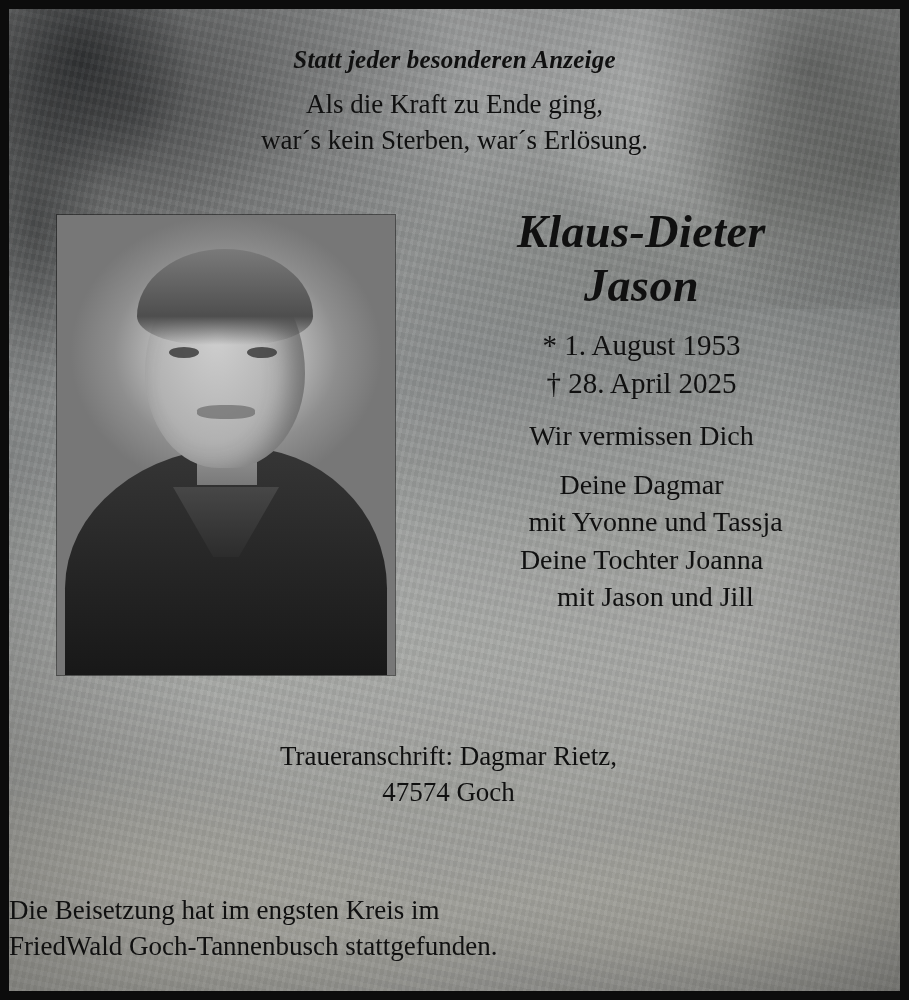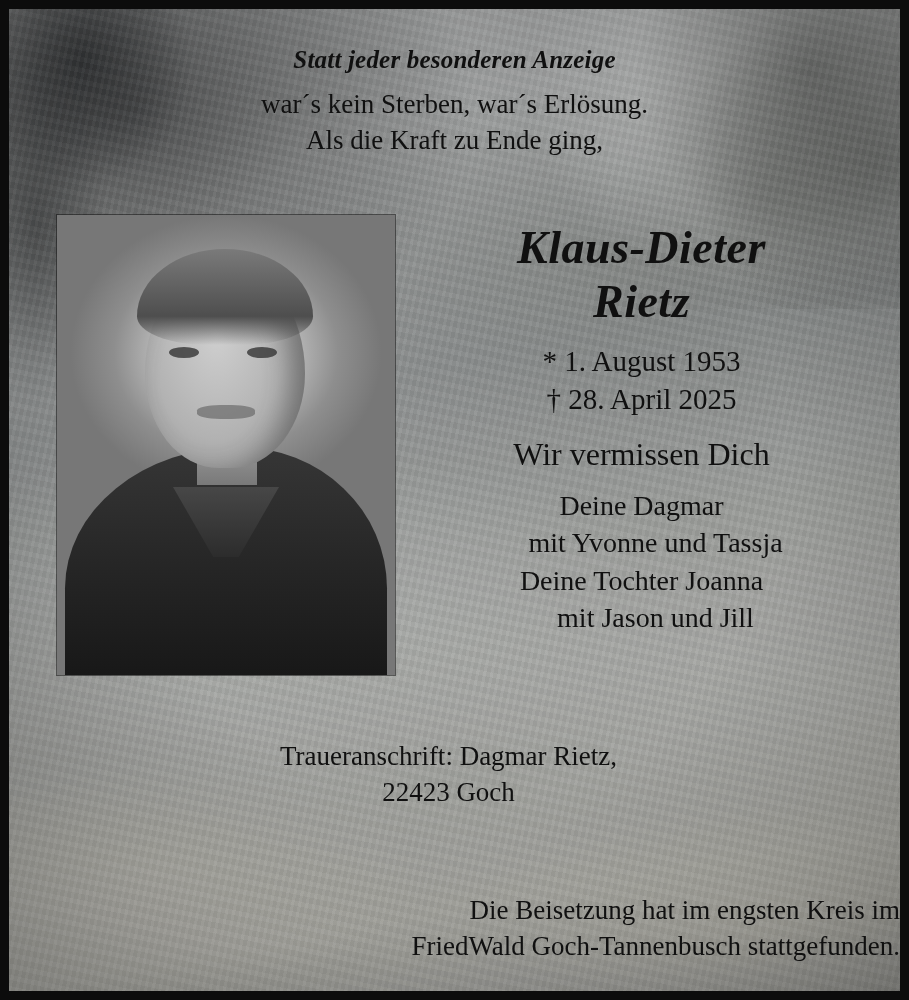--- a/index.html
+++ b/index.html
@@ -188,30 +188,29 @@
     right: 26px;
     top: 196px;
     text-align: center;
   }
   .name {
     font-weight: bold;
     font-style: italic;
     font-size: 46px;
     line-height: 1.18;
     letter-spacing: 0.5px;
-    margin-top: 16px;
   }
   .dates {
     margin-top: 12px;
     font-size: 29px;
     line-height: 1.32;
   }
   .missing {
     margin-top: 18px;
-    font-size: 32px;
+    font-size: 28px;
   }
   .family {
     margin-top: 14px;
     font-weight: normal;
     font-size: 28px;
     line-height: 1.33;
   }
   .family .indent { display: block; padding-left: 28px; }
 
   .address {
@@ -221,79 +220,79 @@
     top: 730px;
     text-align: center;
     font-size: 27px;
     line-height: 1.33;
   }
   .note {
     position: absolute;
     left: 0;
     right: 0;
     top: 884px;
-    text-align: right;
+    text-align: left;
     font-size: 27px;
     line-height: 1.33;
   }
 </style>
 </head>
 <body>
 
 <div class="obituary">
   <div class="bg-layer"></div>
   <div class="bg-tree"></div>
   <div class="bg-foliage"></div>
   <div class="bg-texture"></div>
   <div class="bg-vignette"></div>
 
   <div class="content">
 
     <div class="header-block">
       <div class="statt">Statt jeder besonderen Anzeige</div>
       <div class="verse">
+        <div>Als die Kraft zu Ende ging,</div>
         <div>war´s kein Sterben, war´s Erlösung.</div>
-        <div>Als die Kraft zu Ende ging,</div>
       </div>
     </div>
 
     <div class="portrait">
       <div class="portrait-inner">
         <div class="p-body"></div>
         <div class="p-neck"></div>
         <div class="p-collar"></div>
         <div class="p-head"></div>
         <div class="p-hair"></div>
         <div class="p-eye-l"></div>
         <div class="p-eye-r"></div>
         <div class="p-mouth"></div>
       </div>
     </div>
 
     <div class="right-col">
       <div class="name">
         <div>Klaus-Dieter</div>
-        <div>Rietz</div>
+        <div>Jason</div>
       </div>
       <div class="dates">
         <div>* 1. August 1953</div>
         <div>† 28. April 2025</div>
       </div>
       <div class="missing">Wir vermissen Dich</div>
       <div class="family">
         <div>Deine Dagmar</div>
         <div class="indent">mit Yvonne und Tassja</div>
         <div>Deine Tochter Joanna</div>
         <div class="indent">mit Jason und Jill</div>
       </div>
     </div>
 
     <div class="address">
       <div>Traueranschrift: Dagmar Rietz,</div>
-      <div>22423 Goch</div>
+      <div>47574 Goch</div>
     </div>
 
     <div class="note">
       <div>Die Beisetzung hat im engsten Kreis im</div>
       <div>FriedWald Goch-Tannenbusch stattgefunden.</div>
     </div>
 
   </div>
 </div>
 

